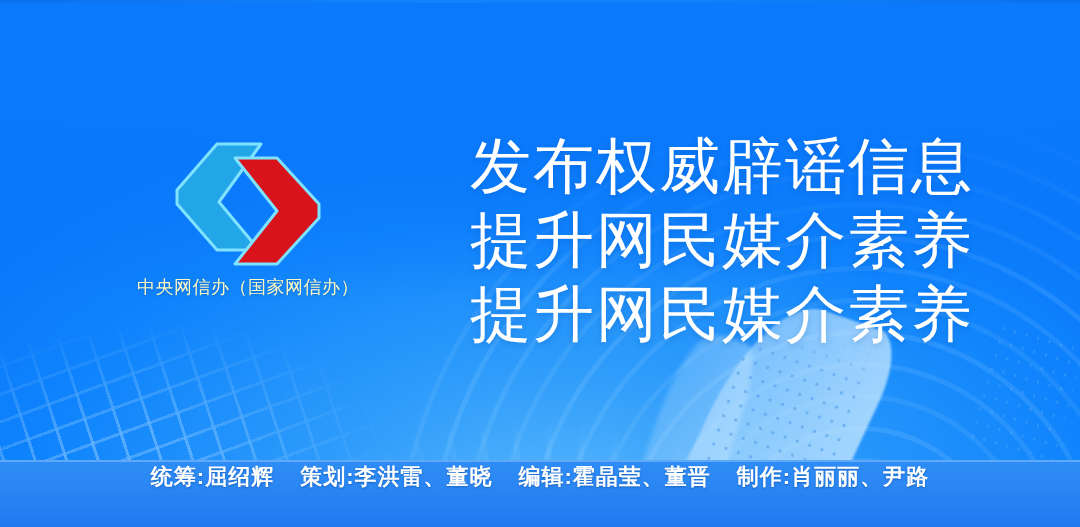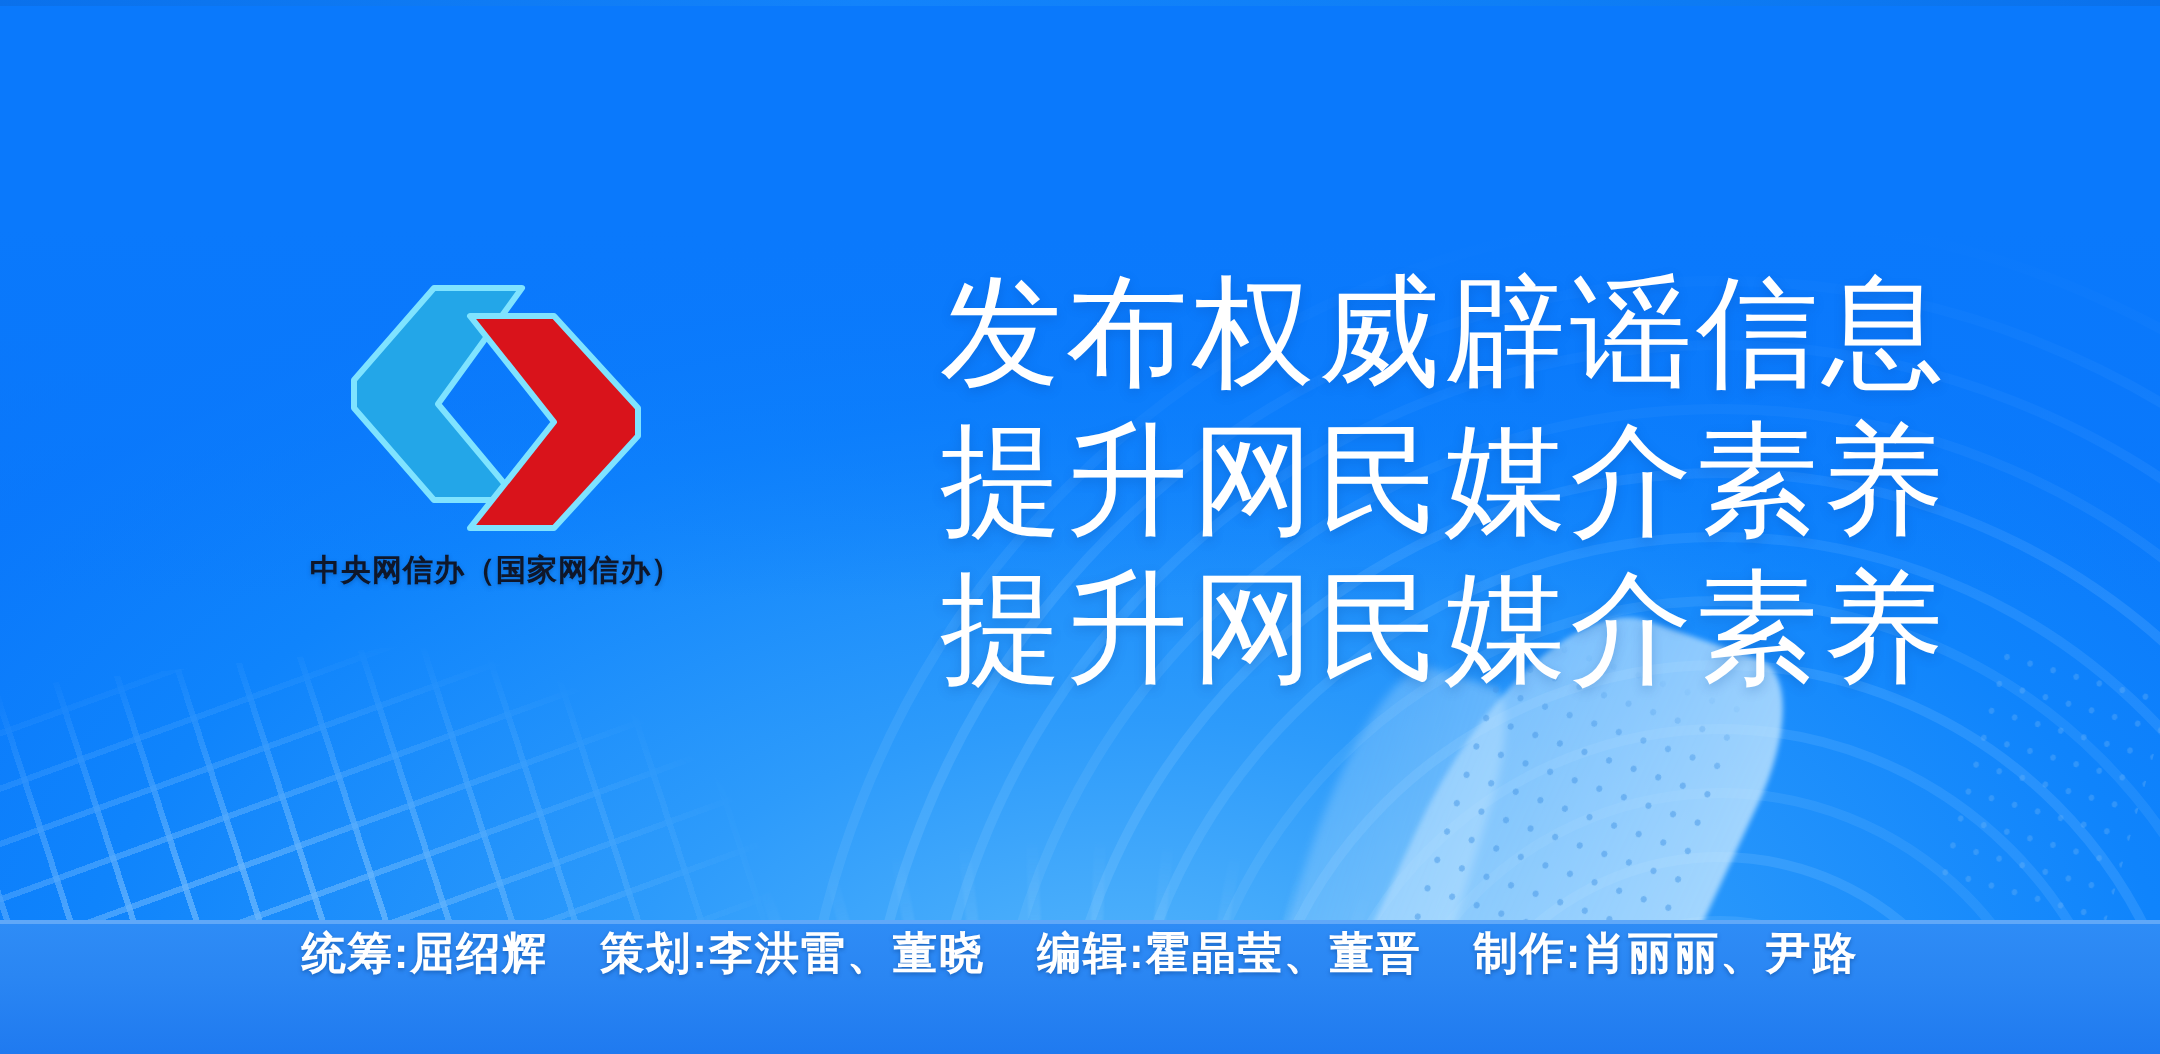--- a/index.html
+++ b/index.html
@@ -145,23 +145,23 @@
     width: 320px;
     text-align: center;
   }
   .logo-mark {
     width: 150px;
     height: 128px;
     margin: 0 auto 8px auto;
     display: block;
   }
   .logo-caption {
-    color: #0f172a;
-    font-weight: bold;
-    font-size: 15px;
+    color: #fef9c3;
+    font-weight: normal;
+    font-size: 18px;
     line-height: 1.32;
     letter-spacing: 0.5px;
     text-shadow: 0 1px 2px rgba(0,54,120,0.35);
   }
   .logo-caption div { white-space: nowrap; }
 
   
   .headline {
     position: absolute;
     left: 470px;

